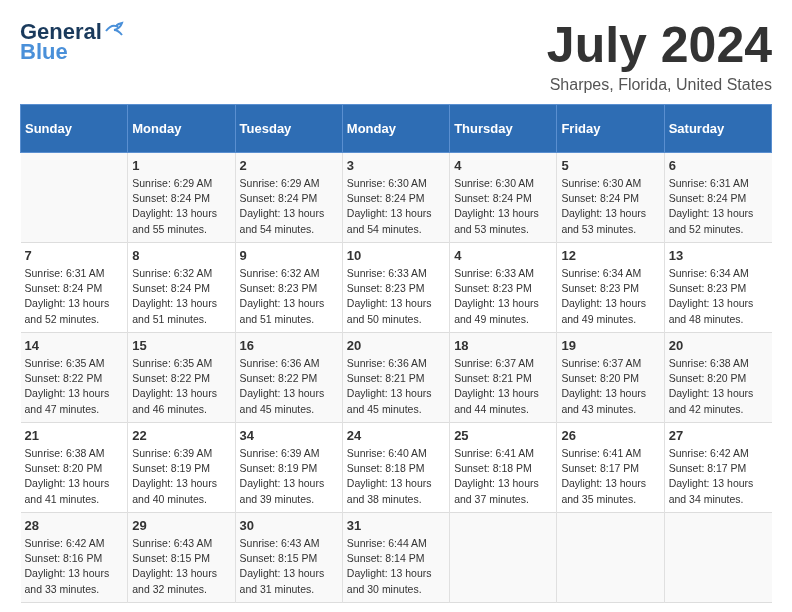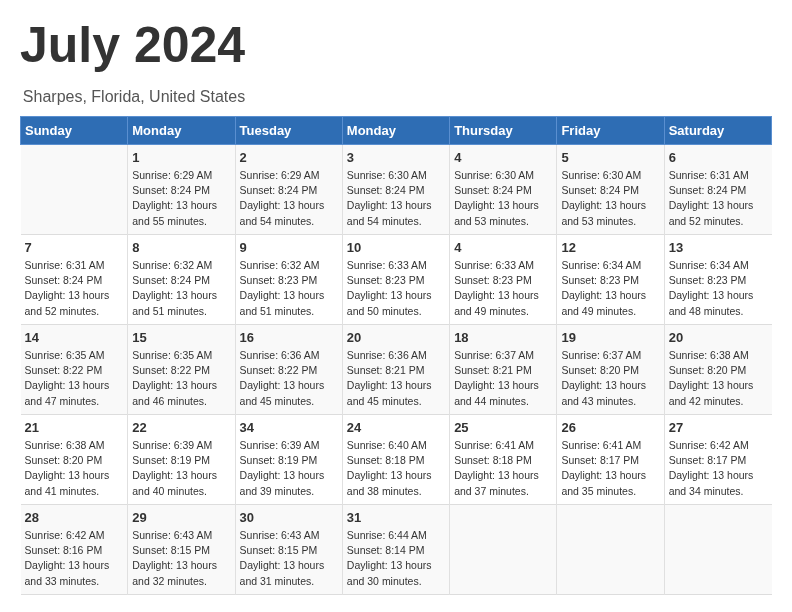--- a/index.html
+++ b/index.html
@@ -26,35 +26,35 @@
     }
     .month-title {
       font-size: 50px;
       font-weight: bold;
       color: #333;
       line-height: 1;
     }
     .location-title {
       font-size: 16px;
       color: #555;
-      margin-top: 18px;
+      margin-top: 6px;
     }
     table {
       width: 100%;
       border-collapse: collapse;
       table-layout: fixed;
     }
     thead tr {
       background-color: #2e6db4;
     }
     thead th {
       color: #fff;
       font-size: 13px;
       font-weight: bold;
-      padding: 6px 4px;
+      padding: 16px 4px;
       text-align: left;
       border: 1px solid #5a8fd0;
     }
     tbody tr {
       border-bottom: 1px solid #ddd;
     }
     tbody tr:nth-child(odd) {
       background-color: #f9f9f9;
     }
     tbody tr:nth-child(even) {
@@ -84,20 +84,31 @@
       line-height: 1.45;
     }
     .empty-cell {
       background: transparent;
     }
   </style>
 </head>
 <body>
 
 <div class="header-section">
+  <div class="logo">
+    <div style="display:flex; align-items:center;">
+      <div style="font-size:22px; font-weight:bold; color:#1a3a5c; line-height:1.1;">
+        <span style="color:#1a3a5c;">General</span>
+      </div>
+      <svg width="22" height="18" viewBox="0 0 22 18" style="margin-left:2px; margin-top:-4px;">
+        <path d="M2,10 Q8,2 14,6 Q10,4 18,2 Q16,8 10,9 Q14,9 18,14" stroke="#4a90d9" stroke-width="2" fill="none"></path>
+      </svg>
+    </div>
+    <div style="font-size:22px; font-weight:bold; color:#4a90d9; line-height:1.1; margin-top:-4px;">Blue</div>
+  </div>
   <div class="title-section">
     <div class="month-title">July 2024</div>
     <div class="location-title">Sharpes, Florida, United States</div>
   </div>
 </div>
 
 <table>
   <thead>
     <tr>
     <th>Sunday</th>

